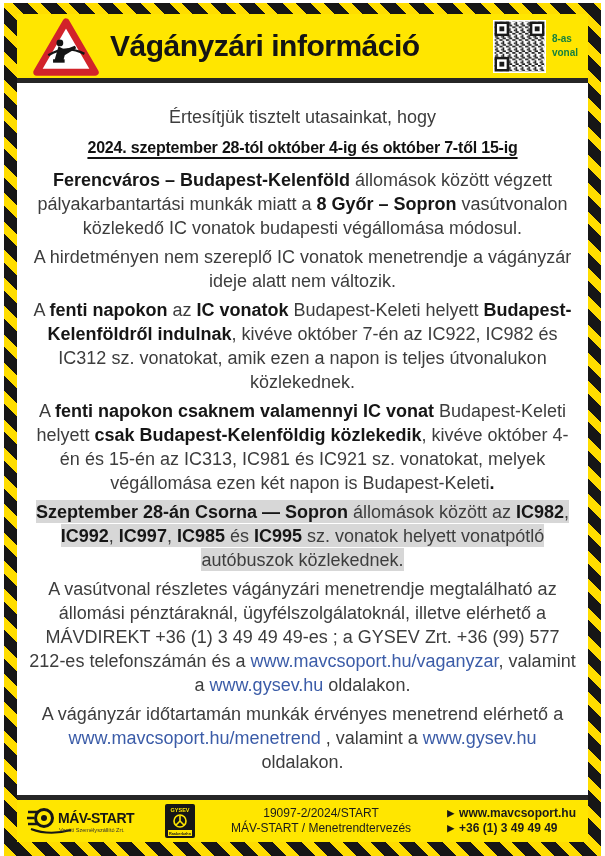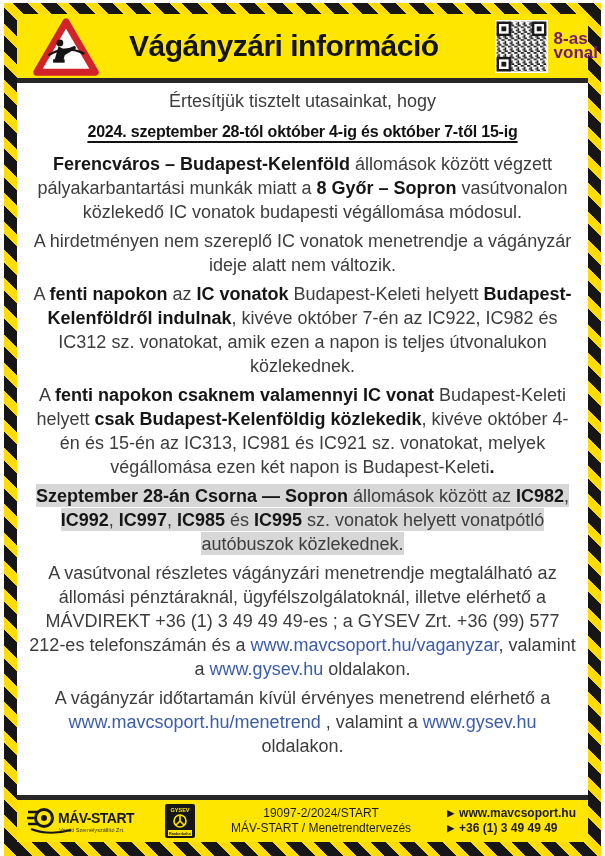--- a/index.html
+++ b/index.html
@@ -21,39 +21,39 @@
     width:100%; height:100%;
     display:flex; flex-direction:column;
     background:#ffffff;
   }
 
   
   .band{ background:#ffe600; }
   .header{
     height:64px; flex:0 0 64px;
     display:flex; align-items:center;
-    padding:0 10px 0 14px; gap:28px;
+    padding:0 10px 0 14px; gap:9px;
   }
   .warn-tri{ flex:0 0 auto; margin-top:2px; }
   .title{
     font-size:30px; font-weight:700; color:#141414;
     letter-spacing:-0.5px; white-space:nowrap;
   }
   .hd-spacer{ flex:1 1 auto; }
   .qr-wrap{ display:flex; align-items:center; gap:6px; flex:0 0 auto; }
   .qr-label{
-    font-size:17px; line-height:14px; font-weight:700; color:#701a75;
+    font-size:10px; line-height:14px; font-weight:700; color:#15803d;
   }
 
   .divider{ height:5px; flex:0 0 5px; background:#262626; }
 
   
   .content{
     flex:1 1 auto; background:#ffffff; overflow:hidden;
-    padding:1px 12px 0 12px;
+    padding:17px 12px 0 12px;
     text-align:center; color:#3d3d3d;
     font-size:18px; line-height:24px;
   }
   .content p{ margin:5px 0; }
   .content .b, .content b{ font-weight:700; color:#161616; }
   .intro{ margin-top:2px; }
   .date-heading{
     font-weight:700; color:#121212; font-size:16px;
     letter-spacing:-0.2px; white-space:nowrap;
     text-decoration:underline; text-decoration-thickness:2px; text-underline-offset:4px;
@@ -137,21 +137,21 @@
 
       <main class="content">
         <p class="intro">Értesítjük tisztelt utasainkat, hogy</p>
         <p class="date-heading">2024. szeptember 28-tól október 4-ig és október 7-től 15-ig</p>
         <p><span class="b">Ferencváros – Budapest-Kelenföld</span><span> állomások között végzett pályakarbantartási munkák miatt a </span><span class="b">8 Győr – Sopron</span><span> vasútvonalon közlekedő IC vonatok budapesti végállomása módosul.</span></p>
         <p><span>A hirdetményen nem szereplő IC vonatok menetrendje a vágányzár ideje alatt nem változik.</span></p>
         <p><span>A </span><span class="b">fenti napokon</span><span> az </span><span class="b">IC vonatok</span><span> Budapest-Keleti helyett </span><span class="b">Budapest-Kelenföldről indulnak</span><span>, kivéve október 7-én az IC922, IC982 és IC312 sz. vonatokat, amik ezen a napon is teljes útvonalukon közlekednek.</span></p>
         <p><span>A </span><span class="b">fenti napokon csaknem valamennyi IC vonat</span><span> Budapest-Keleti helyett </span><span class="b">csak Budapest-Kelenföldig közlekedik</span><span>, kivéve október 4-én és 15-én az IC313, IC981 és IC921 sz. vonatokat, melyek végállomása ezen két napon is Budapest-Keleti</span><span class="b">.</span></p>
         <p class="hl"><span class="b">Szeptember 28-án Csorna — Sopron</span><span> állomások között az </span><span class="b">IC982</span><span>, </span><span class="b">IC992</span><span>, </span><span class="b">IC997</span><span>, </span><span class="b">IC985</span><span> és </span><span class="b">IC995</span><span> sz. vonatok helyett vonatpótló autóbuszok közlekednek.</span></p>
         <p><span>A vasútvonal részletes vágányzári menetrendje megtalálható az állomási pénztáraknál, ügyfélszolgálatoknál, illetve elérhető a MÁVDIREKT +36 (1) 3 49 49 49-es ; a GYSEV Zrt. +36 (99) 577 212-es telefonszámán és a </span><a class="link">www.mavcsoport.hu/vaganyzar</a><span>, valamint a </span><a class="link">www.gysev.hu</a><span> oldalakon.</span></p>
-        <p><span>A vágányzár időtartamán kívül érvényes menetrend elérhető a </span><a class="link">www.mavcsoport.hu/menetrend</a><span> , valamint a </span><a class="link">www.gysev.hu</a><span> oldalakon.</span></p>
+        <p><span>A vágányzár időtartamán munkák érvényes menetrend elérhető a </span><a class="link">www.mavcsoport.hu/menetrend</a><span> , valamint a </span><a class="link">www.gysev.hu</a><span> oldalakon.</span></p>
       </main>
 
       <div class="divider"></div>
 
       <footer class="band footer">
         <div class="logos">
           <svg width="128" height="32" viewBox="0 0 128 32" aria-hidden="true">
             <circle cx="17" cy="13" r="8.5" fill="none" stroke="#161616" stroke-width="3"></circle>
             <circle cx="17" cy="13" r="3" fill="#161616"></circle>
             <path d="M1 7 h10 M-1 13 h8 M1 19 h10" stroke="#161616" stroke-width="2.5"></path>

